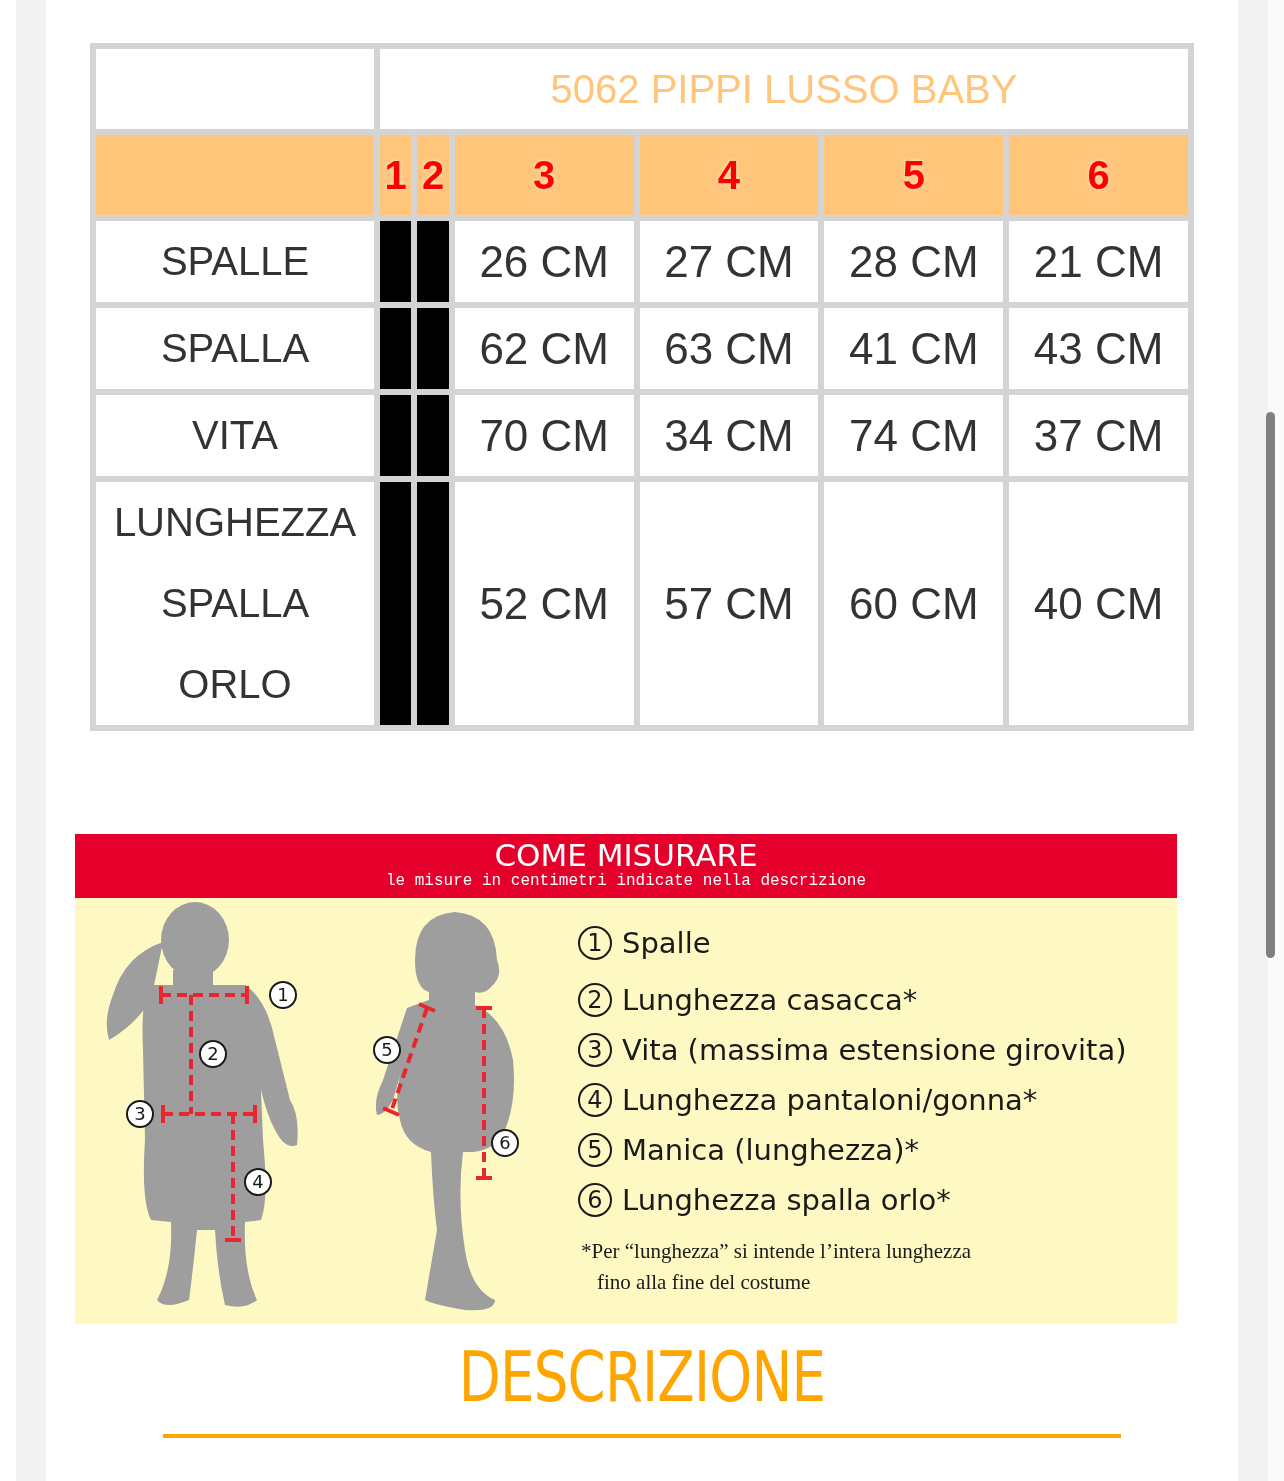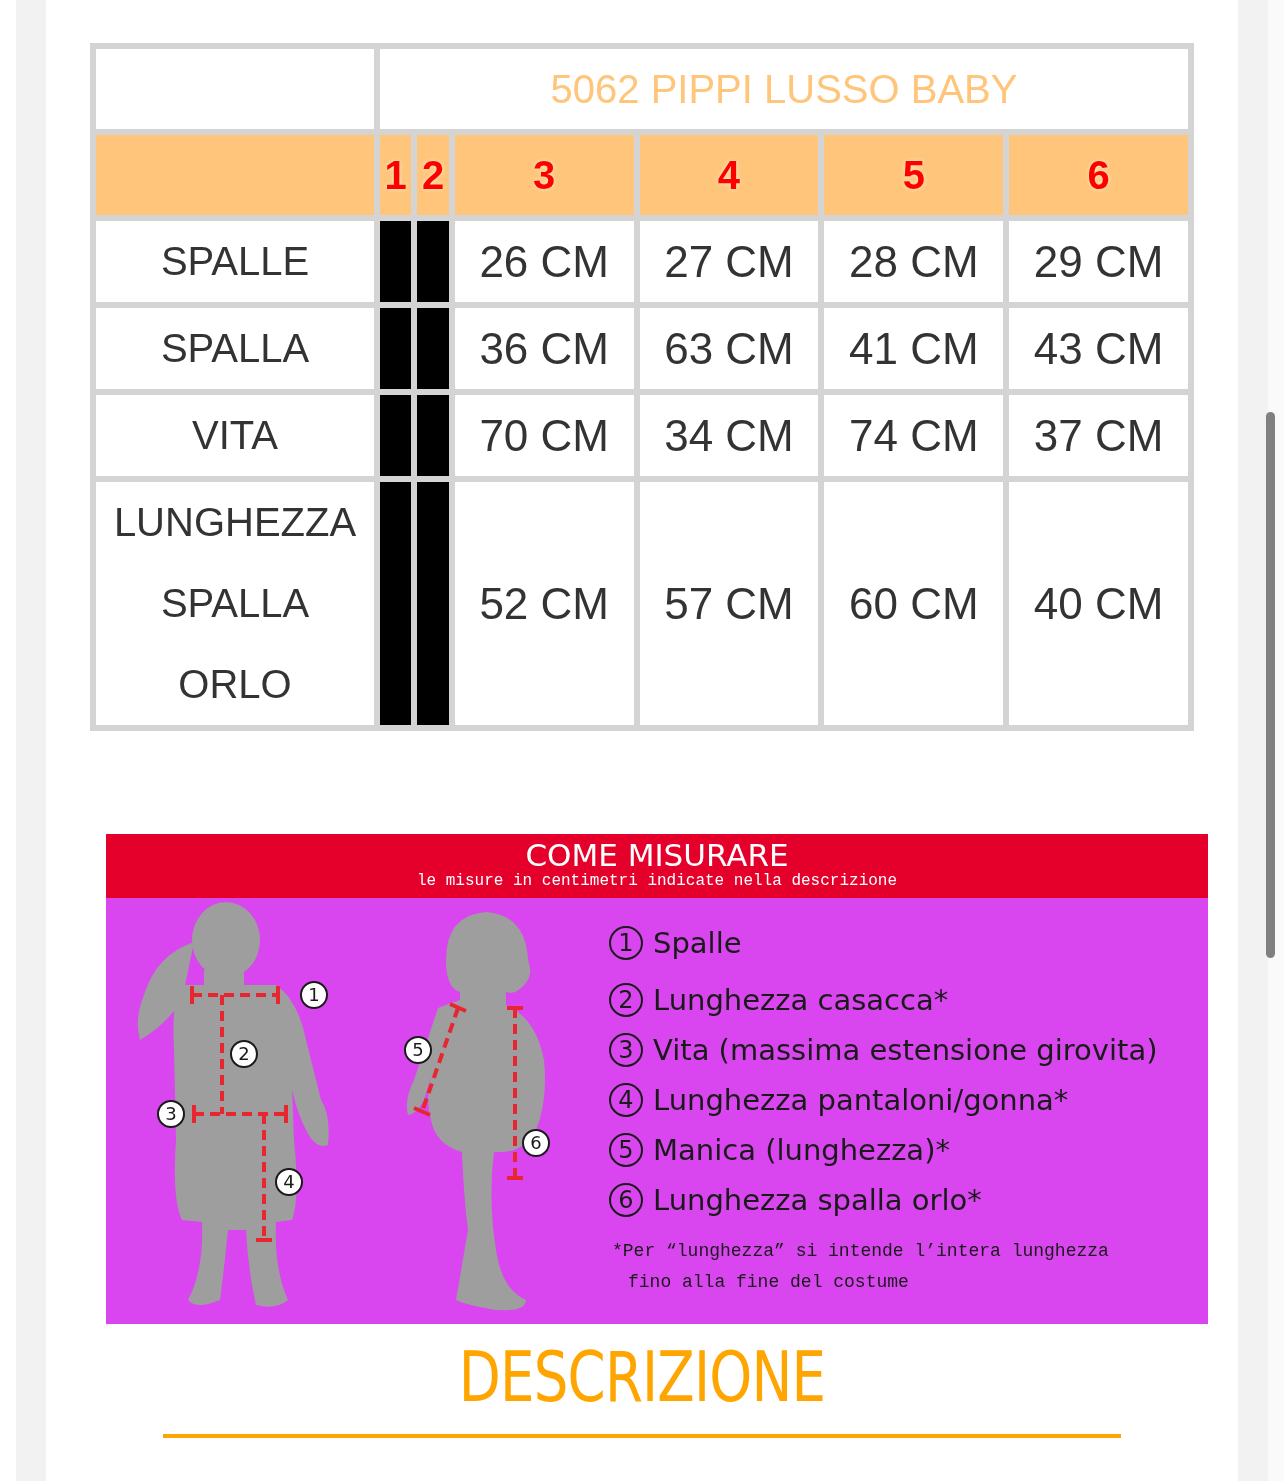--- a/index.html
+++ b/index.html
@@ -51,22 +51,22 @@
     }
     .size-table .label-col { width: 284px; }
     .size-table .blank { background: #000000; }
     .size-table .row td { height: 87px; }
     .size-table .row-tall td { height: 248px; }
     .size-table .label-multi { line-height: 81px; }
     .size-table .val { font-size: 44px; padding: 0 2px; }
 
     
     .guide {
-      position: absolute; left: 106px; top: 834px; width: 1102px; height: 490px;
-      background: #d946ef;
+      position: absolute; left: 75px; top: 834px; width: 1102px; height: 490px;
+      background: #fef9c3;
     }
     .guide-banner {
       position: absolute; left: 0; top: 0; width: 1102px; height: 64px;
       background: #e4002b; color: #ffffff; text-align: center;
     }
     .guide-title {
       position: absolute; left: 0; right: 0; top: 3px;
       font-size: 31px; font-family: "DejaVu Sans", sans-serif; letter-spacing: 0px;
     }
     .guide-subtitle {
@@ -83,21 +83,21 @@
       font-family: "DejaVu Sans", sans-serif; font-size: 29px; color: #1a1a1a;
       white-space: nowrap;
     }
     .legend-num {
       display: inline-flex; align-items: center; justify-content: center;
       width: 34px; height: 34px; border: 2px solid #1a1a1a; border-radius: 50%;
       font-size: 24px; margin-right: 10px; flex-shrink: 0;
     }
     .legend-note {
       position: absolute; left: 506px; top: 402px; width: 590px;
-      font-family: Liberation Mono, monospace; font-size: 18px; color: #1a1a1a; line-height: 31px;
+      font-family: Liberation Serif, serif; font-size: 21px; color: #1a1a1a; line-height: 31px;
     }
     .legend-note .note-line2 { padding-left: 16px; display: block; }
 
     
     .desc-heading {
       position: absolute; left: 0; top: 1336px; width: 1284px; text-align: center;
       color: #ffa500; font-size: 70px; font-family: "DejaVu Sans", sans-serif;
       transform: scaleX(0.78); letter-spacing: -1px;
     }
     .desc-rule {
@@ -128,27 +128,27 @@
     <td>5</td>
     <td>6</td>
   </tr>
   <tr class="row">
     <td class="label-col">SPALLE</td>
     <td class="blank"></td>
     <td class="blank"></td>
     <td class="val">26 CM</td>
     <td class="val">27 CM</td>
     <td class="val">28 CM</td>
-    <td class="val">29 CM</td>
+    <td class="val">21 CM</td>
   </tr>
   <tr class="row">
     <td class="label-col">SPALLA</td>
     <td class="blank"></td>
     <td class="blank"></td>
-    <td class="val">36 CM</td>
+    <td class="val">62 CM</td>
     <td class="val">63 CM</td>
     <td class="val">41 CM</td>
     <td class="val">43 CM</td>
   </tr>
   <tr class="row">
     <td class="label-col">VITA</td>
     <td class="blank"></td>
     <td class="blank"></td>
     <td class="val">70 CM</td>
     <td class="val">34 CM</td>

